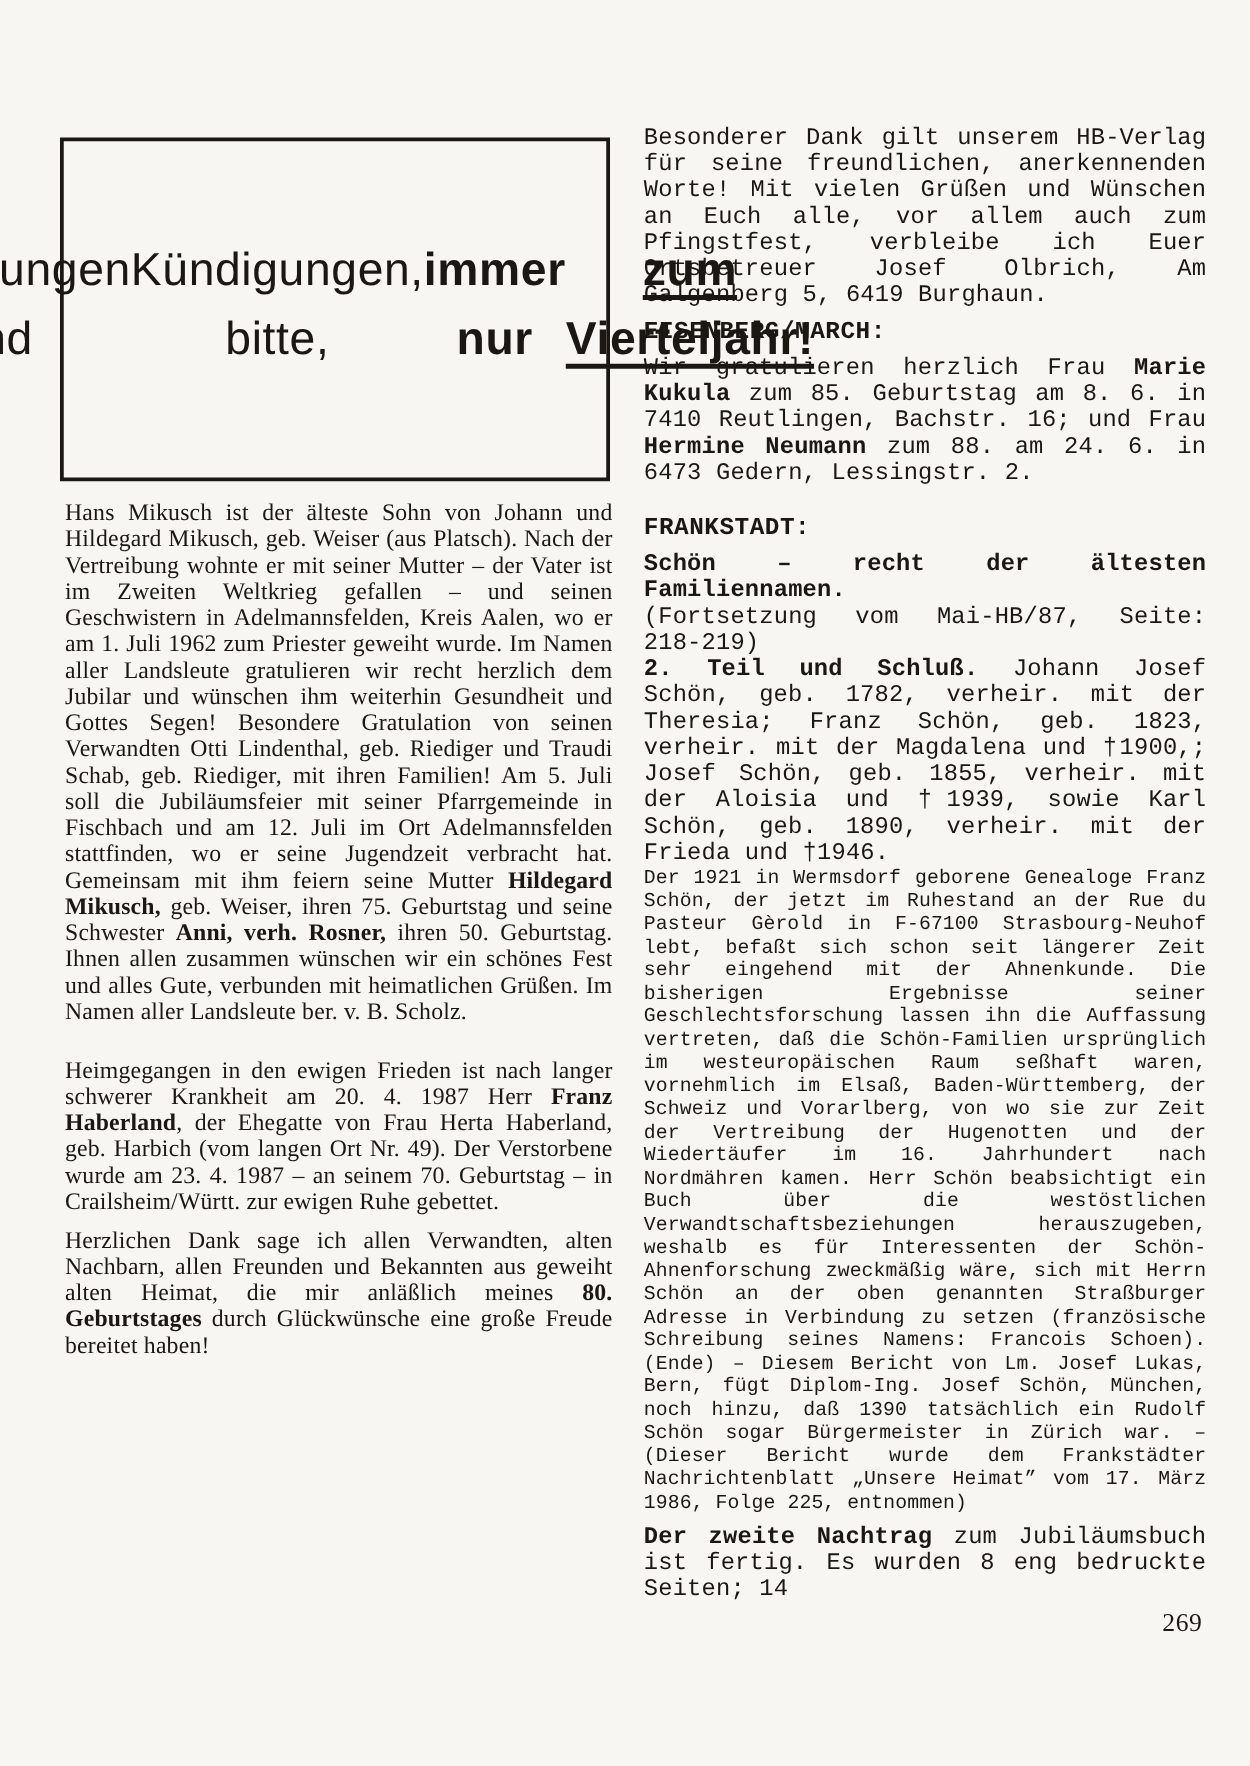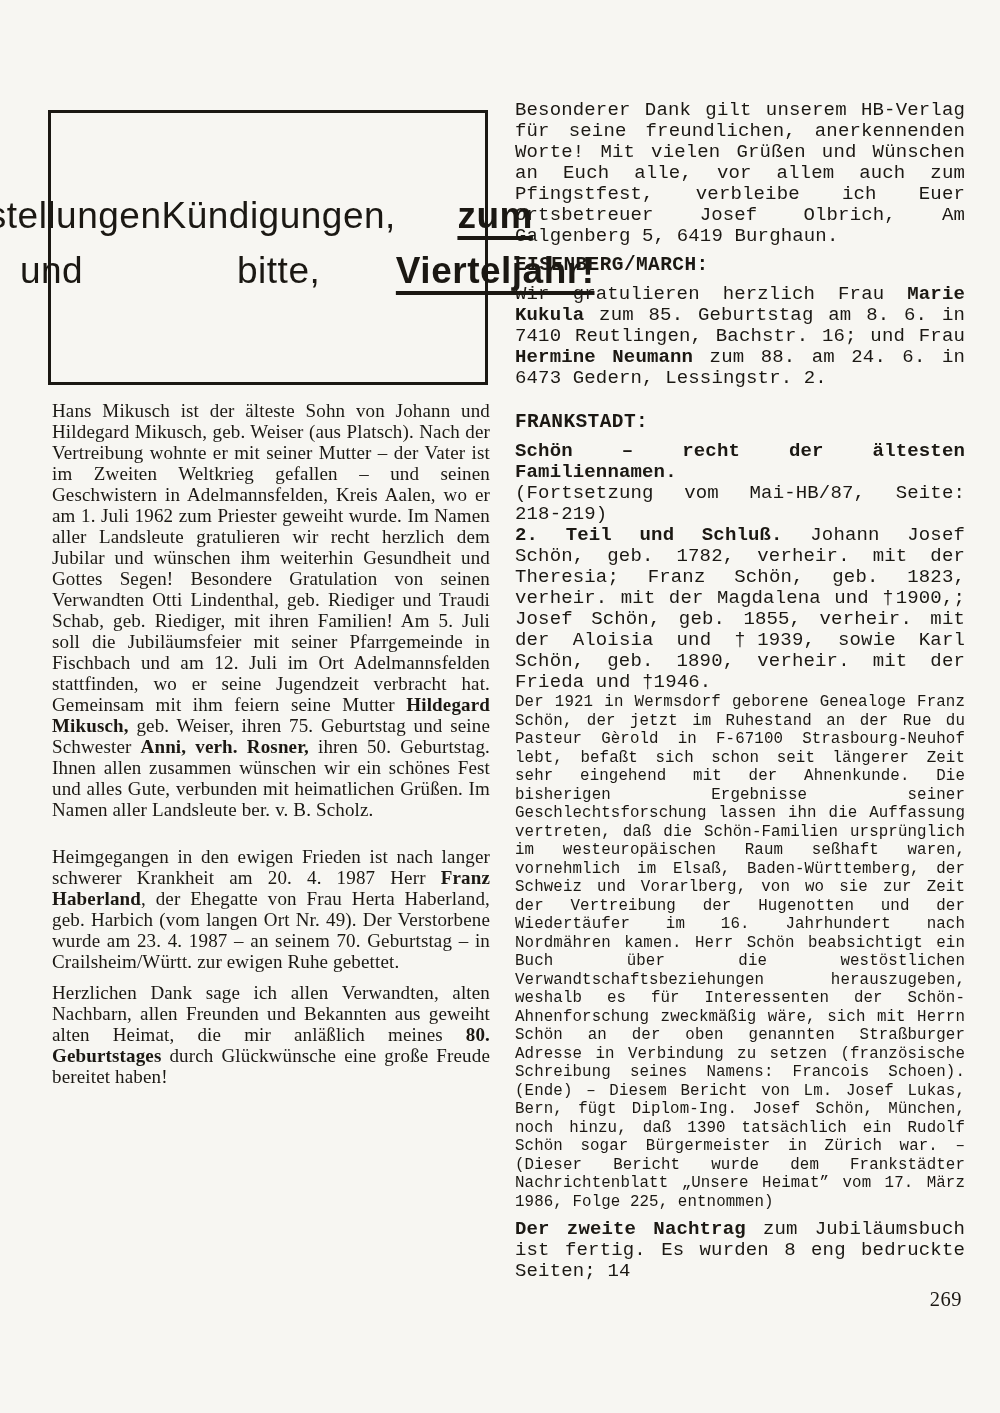--- a/index.html
+++ b/index.html
@@ -69,20 +69,21 @@
     letter-spacing: 0.5px;
   }
 </style>
 </head>
 <body>
 
 <div class="page" style="--paper: #f7f6f2; --ink: #1b1813;">
   <div class="notice-box" id="notice-box">
       <div class="notice-line">Bestellungen und</div>
       <div class="notice-line">Kündigungen, bitte,</div>
+      <div class="notice-line nb">immer nur</div>
       <div class="notice-line nb nu">zum Vierteljahr!</div>
     </div>
   <div class="col col-left" id="col-left">
       <div class="para"><span>Hans Mikusch ist der älteste Sohn von Johann und Hildegard Mikusch, geb. Weiser (aus Platsch). Nach der Vertreibung wohnte er mit seiner Mutter – der Vater ist im Zweiten Weltkrieg gefallen – und seinen Geschwistern in Adelmannsfelden, Kreis Aalen, wo er am 1. Juli 1962 zum Priester geweiht wurde. Im Namen aller Landsleute gratulieren wir recht herzlich dem Jubilar und wünschen ihm weiterhin Gesundheit und Gottes Segen! Besondere Gratulation von seinen Verwandten Otti Lindenthal, geb. Riediger und Traudi Schab, geb. Riediger, mit ihren Familien! Am 5. Juli soll die Jubiläumsfeier mit seiner Pfarrgemeinde in Fischbach und am 12. Juli im Ort Adelmannsfelden stattfinden, wo er seine Jugendzeit verbracht hat. Gemeinsam mit ihm feiern seine Mutter </span><span class="b">Hildegard Mikusch,</span><span> geb. Weiser, ihren 75. Geburtstag und seine Schwester </span><span class="b">Anni, verh. Rosner,</span><span> ihren 50. Geburtstag. Ihnen allen zusammen wünschen wir ein schönes Fest und alles Gute, verbunden mit heimatlichen Grüßen. Im Namen aller Landsleute ber. v. B. Scholz.</span></div>
       <div class="para" style="margin-top: 26px;"><span>Heimgegangen in den ewigen Frieden ist nach langer schwerer Krankheit am 20. 4. 1987 Herr </span><span class="b">Franz Haberland</span><span>, der Ehegatte von Frau Herta Haberland, geb. Harbich (vom langen Ort Nr. 49). Der Verstorbene wurde am 23. 4. 1987 – an seinem 70. Geburtstag – in Crailsheim/Württ. zur ewigen Ruhe gebettet.</span></div>
       <div class="para" style="margin-top: 10px;"><span>Herzlichen Dank sage ich allen Verwandten, alten Nachbarn, allen Freunden und Bekannten aus geweiht alten Heimat, die mir anläßlich meines </span><span class="b">80. Geburtstages</span><span> durch Glückwünsche eine große Freude bereitet haben!</span></div>
     </div>
   <div class="col col-right" id="col-right">
       <div class="para"><span>Besonderer Dank gilt unserem HB-Verlag für seine freundlichen, anerkennenden Worte! Mit vielen Grüßen und Wünschen an Euch alle, vor allem auch zum Pfingstfest, verbleibe ich Euer Ortsbetreuer Josef Olbrich, Am Galgenberg 5, 6419 Burghaun.</span></div>
       <div class="heading" style="margin-top: 7px;"><span>EISENBERG/MARCH:</span></div>

